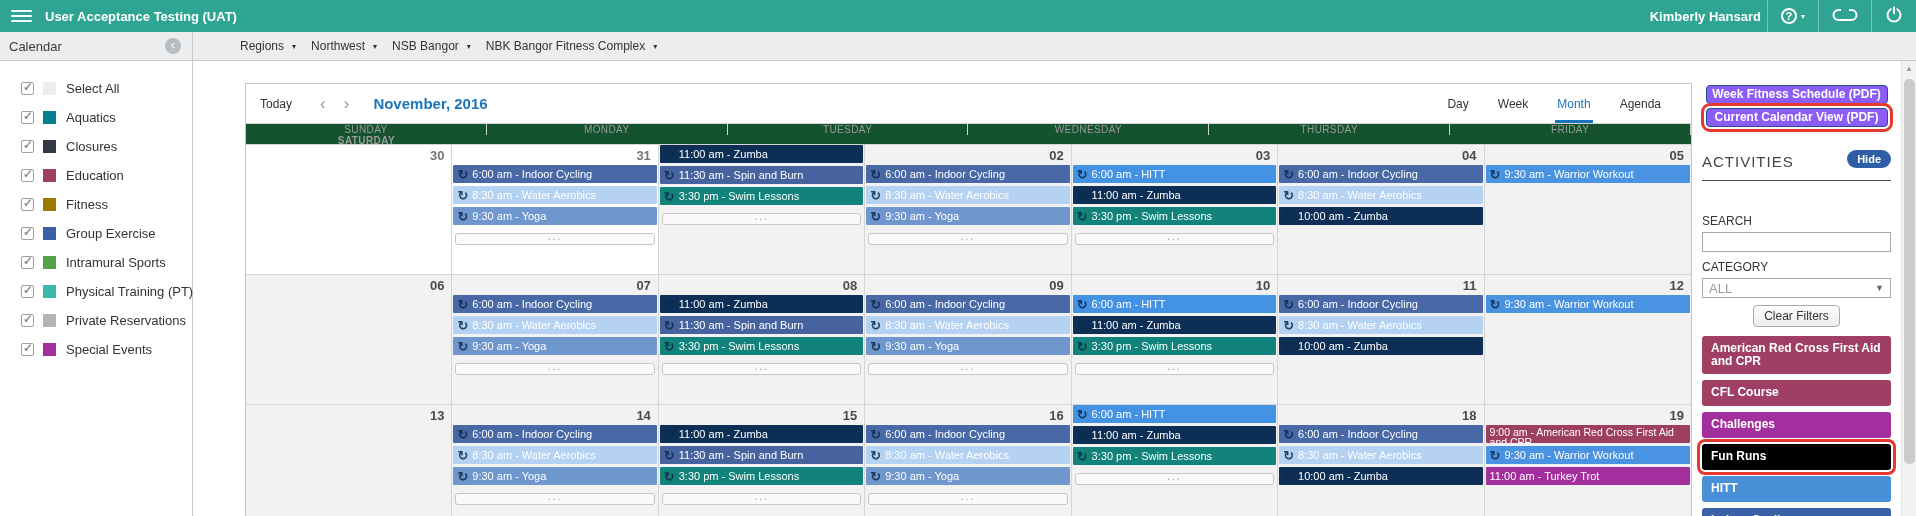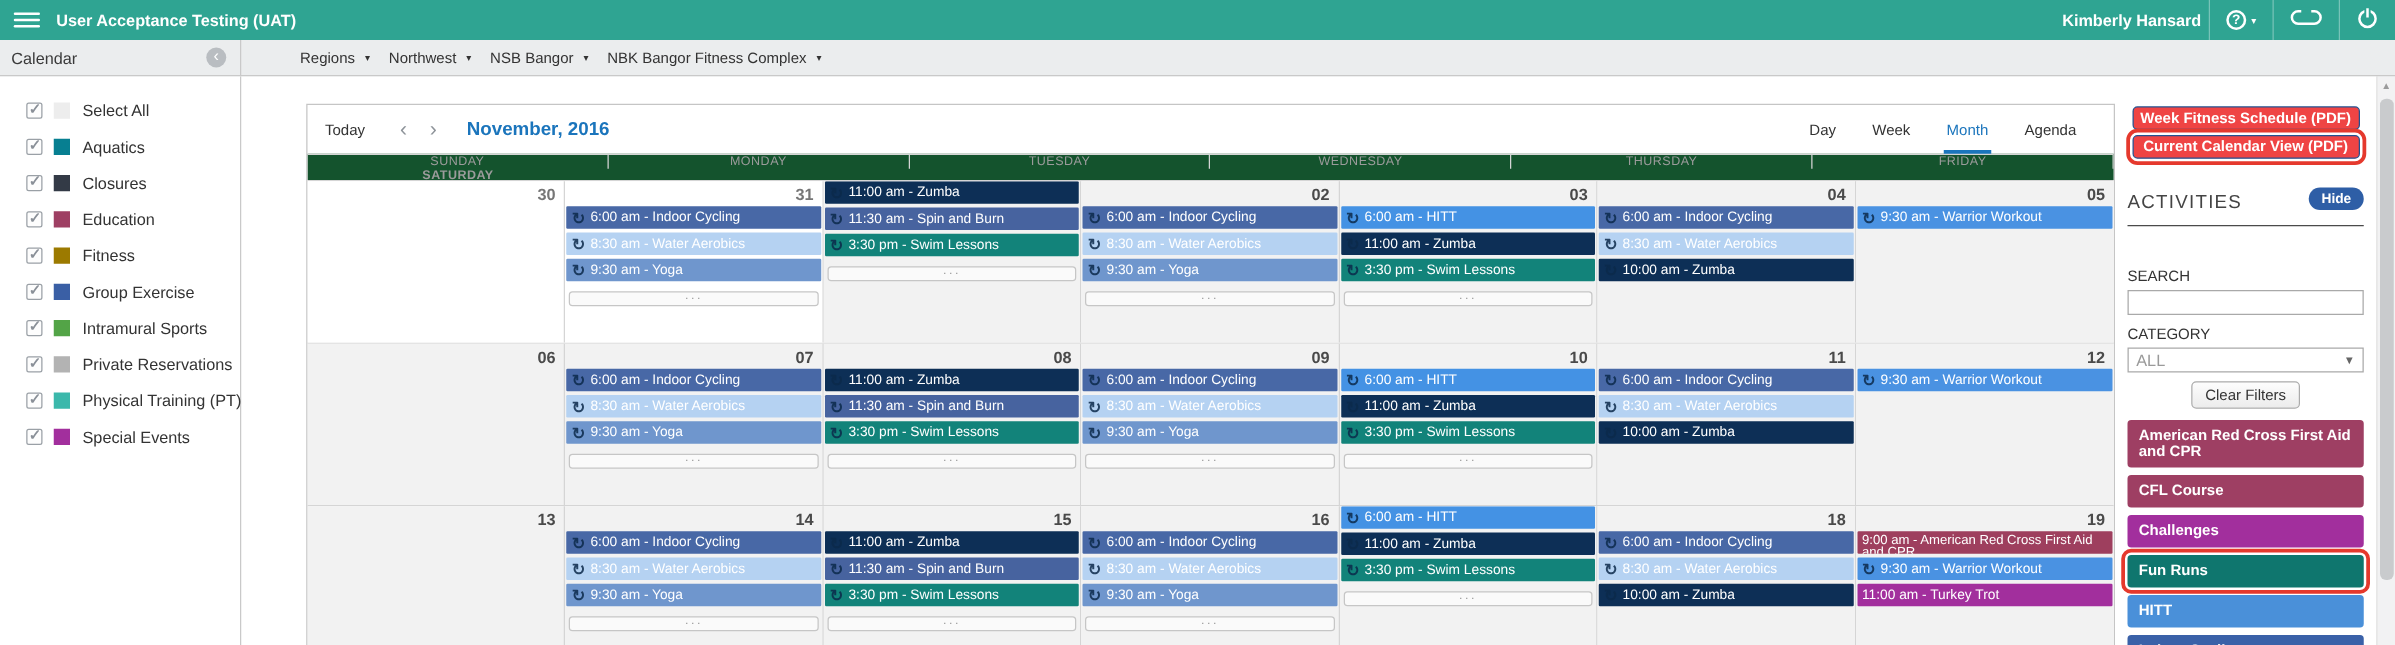--- a/index.html
+++ b/index.html
@@ -83,21 +83,21 @@
   .ev.wrap { white-space:normal; line-height:10px; align-items:flex-start;
              padding-top:2px; font-size:10.5px; }
   .more { margin:8px 2px 0; height:12px; border:1px solid #c6c6c6; border-radius:3px;
           background:#fafafa; color:#999; font-size:10px; line-height:6px;
           text-align:center; letter-spacing:2px; cursor:pointer; }
 
   
   .rpanel { position:absolute; left:1692px; top:61px; width:209px; height:455px;
             background:#fff; }
   .pdf-btn { display:block; width:182px; margin:4px auto 0; height:19px;
-             background:#ef4444; border:1px solid #24508f; border-radius:4px;
+             background:#8b5cf6; border:1px solid #24508f; border-radius:4px;
              color:#fff; font-size:12px; font-weight:bold; text-align:center;
              line-height:17px; cursor:pointer; }
   .pdf-btn:first-child { margin-top:24px; }
   .pdf-btn.hl { outline:3px solid #e5392d; outline-offset:2px; }
   .activities-head { margin:26px 10px 0; position:relative;
                      border-bottom:1px solid #4a4a4a; padding-bottom:9px; }
   .activities-title { font-size:15px; color:#444; letter-spacing:1px; }
   .hide-btn { position:absolute; right:0; top:-3px; background:#2e5ea6; color:#fff;
               border-radius:9px; padding:3px 10px; font-size:11px; font-weight:bold;
               cursor:pointer; }
@@ -221,27 +221,27 @@
       <span class="swatch" style="background: rgb(58, 95, 165);"></span>
       <span class="lbl">Group Exercise</span>
     </div>
     <div class="filter">
       <span class="cb"></span>
       <span class="swatch" style="background: rgb(83, 164, 71);"></span>
       <span class="lbl">Intramural Sports</span>
     </div>
     <div class="filter">
       <span class="cb"></span>
+      <span class="swatch" style="background: rgb(59, 184, 171);"></span>
+      <span class="lbl">Physical Training (PT)</span>
+    </div>
+    <div class="filter">
+      <span class="cb"></span>
       <span class="swatch" style="background: rgb(179, 179, 179);"></span>
       <span class="lbl">Private Reservations</span>
-    </div>
-    <div class="filter">
-      <span class="cb"></span>
-      <span class="swatch" style="background: rgb(59, 184, 171);"></span>
-      <span class="lbl">Physical Training (PT)</span>
     </div>
     <div class="filter">
       <span class="cb"></span>
       <span class="swatch" style="background: rgb(162, 47, 157);"></span>
       <span class="lbl">Special Events</span>
     </div>
   </div>
 
 <div class="cal-panel">
   <div class="cal-toolbar">
@@ -560,21 +560,21 @@
   <div class="rp-label cat">CATEGORY</div>
   <div class="rp-select">
     <span class="val">ALL</span>
     <span class="sel-caret">▼</span>
   </div>
   <button class="clear-btn">Clear Filters</button>
   <div class="acts" id="activities">
       <div class="activity" style="background: rgb(158, 63, 99);">American Red Cross First Aid and CPR</div>
       <div class="activity" style="background: rgb(158, 63, 99);">CFL Course</div>
       <div class="activity" style="background: rgb(162, 47, 157);">Challenges</div>
-      <div class="activity hl" style="background: #0f766e;">Fun Runs</div>
+      <div class="activity hl" style="background: #000000;">Fun Runs</div>
       <div class="activity" style="background: rgb(74, 144, 217);">HITT</div>
       <div class="activity" style="background: rgb(58, 97, 168);">Indoor Cycling</div>
     </div>
 </div>
 
 <div class="vscroll">
   <div class="vs-up">▲</div>
   <div class="vs-thumb"></div>
 </div>
 

